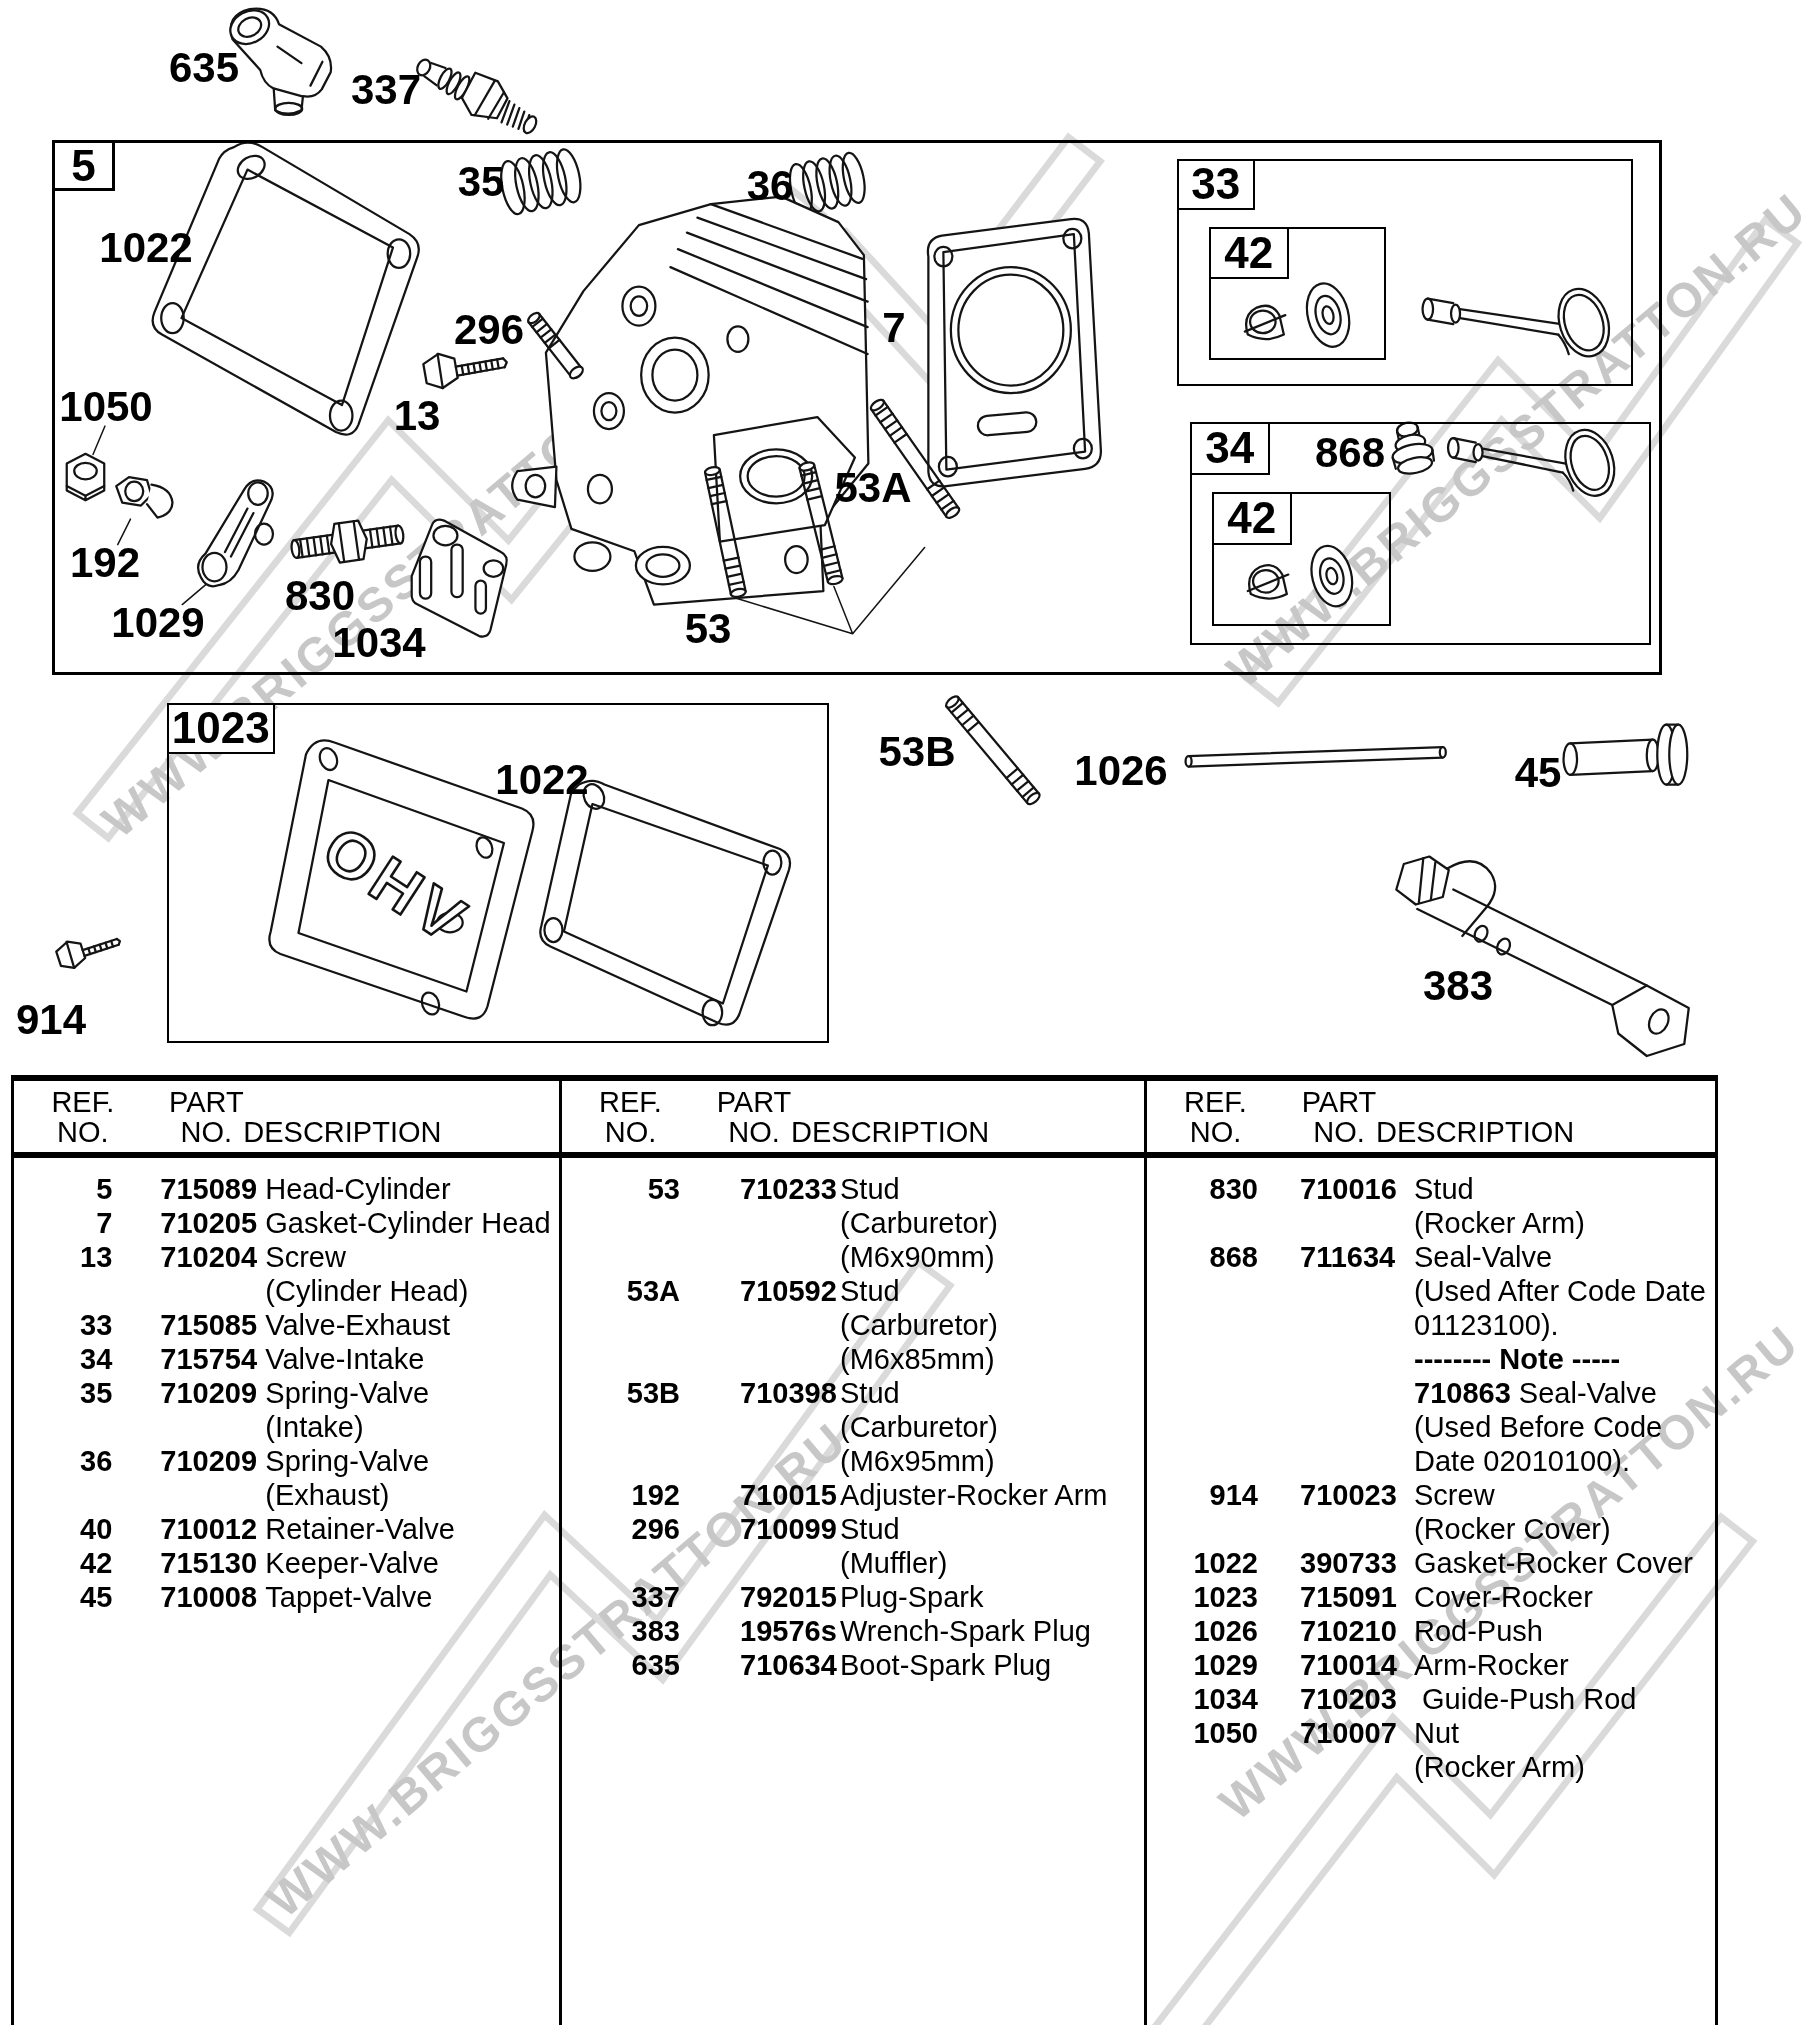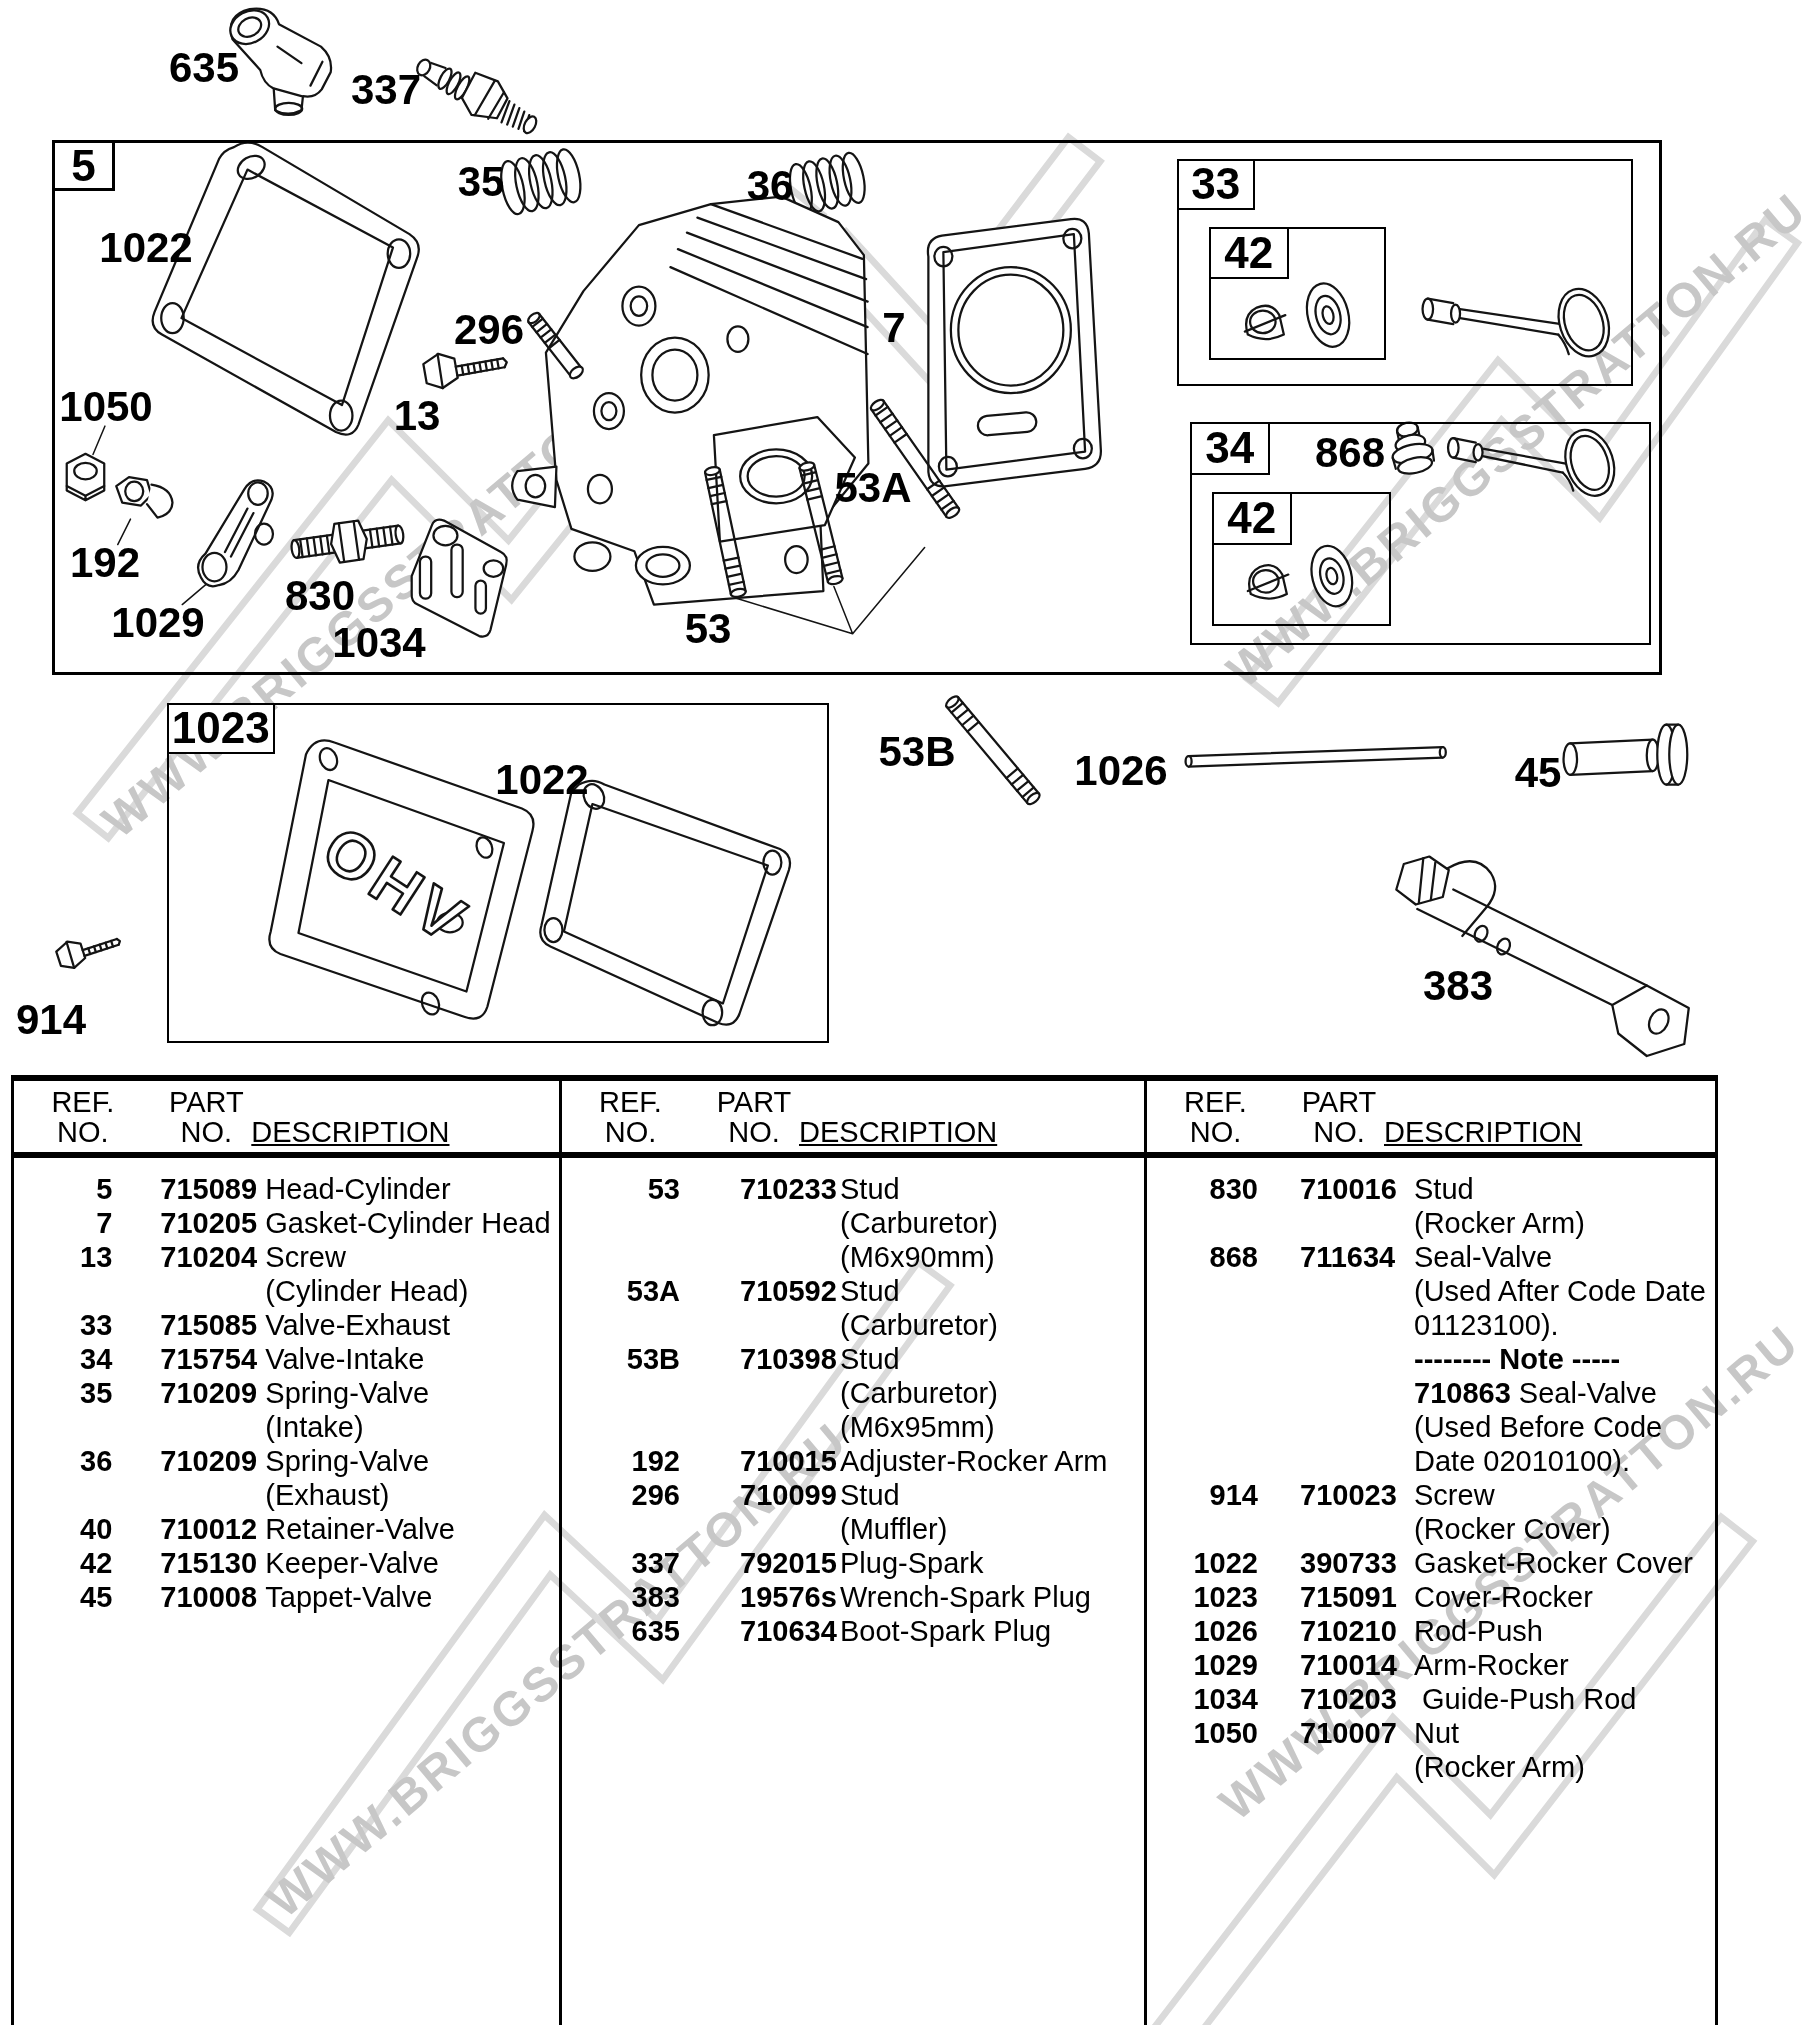--- a/index.html
+++ b/index.html
@@ -17,21 +17,21 @@
       white-space:nowrap;z-index:6;}
   
   .rule{position:absolute;left:11.3px;width:1707px;height:6px;background:#000;z-index:5;}
   .vline{position:absolute;top:1075px;width:3px;height:950px;background:#000;z-index:5;}
   .thead{position:absolute;top:1086px;height:68px;font-size:29px;z-index:5;}
   .thead span{position:absolute;width:128px;text-align:center;white-space:nowrap;}
   .h-ref {left:7.5px;top:0;}
   .h-no1 {left:7.5px;top:30px;}
   .h-part{left:131px;top:0;}
   .h-no2 {left:131px;top:30px;}
-  .h-desc{left:240px;top:30px;width:338px;text-decoration:underline;}
+  .h-desc{left:232px;top:30px;width:338px;}
   .tcol{position:absolute;top:1172px;width:551px;font-size:29px;z-index:5;}
   .tline{position:relative;height:34px;}
   .tline span{position:absolute;top:0;line-height:34px;white-space:nowrap;}
   .tline .ref{left:0;width:114px;text-align:right;font-weight:bold;}
   .tline .part{left:159px;font-weight:bold;}
   .tline .desc{left:270px;}
   .tc0 .ref{width:101px}.tc0 .part{left:149px}.tc0 .desc{left:254px}
   .tc1 .ref{width:121px}.tc1 .part{left:181px}.tc1 .desc{left:281px}
   .tc2 .ref{width:114px}.tc2 .part{left:156px}.tc2 .desc{left:270px}
 </style>
@@ -512,20 +512,25 @@
         <span class="ref">53A</span>
         <span class="part">710592</span>
         <span class="desc"><span style="position: static;">Stud</span></span>
       </div>
       <div class="tline">
         <span class="ref"></span>
         <span class="part"></span>
         <span class="desc"><span style="position: static;">(Carburetor)</span></span>
       </div>
       <div class="tline">
+        <span class="ref"></span>
+        <span class="part"></span>
+        <span class="desc"><span style="position: static;">(M6x85mm)</span></span>
+      </div>
+      <div class="tline">
         <span class="ref">53B</span>
         <span class="part">710398</span>
         <span class="desc"><span style="position: static;">Stud</span></span>
       </div>
       <div class="tline">
         <span class="ref"></span>
         <span class="part"></span>
         <span class="desc"><span style="position: static;">(Carburetor)</span></span>
       </div>
       <div class="tline">

